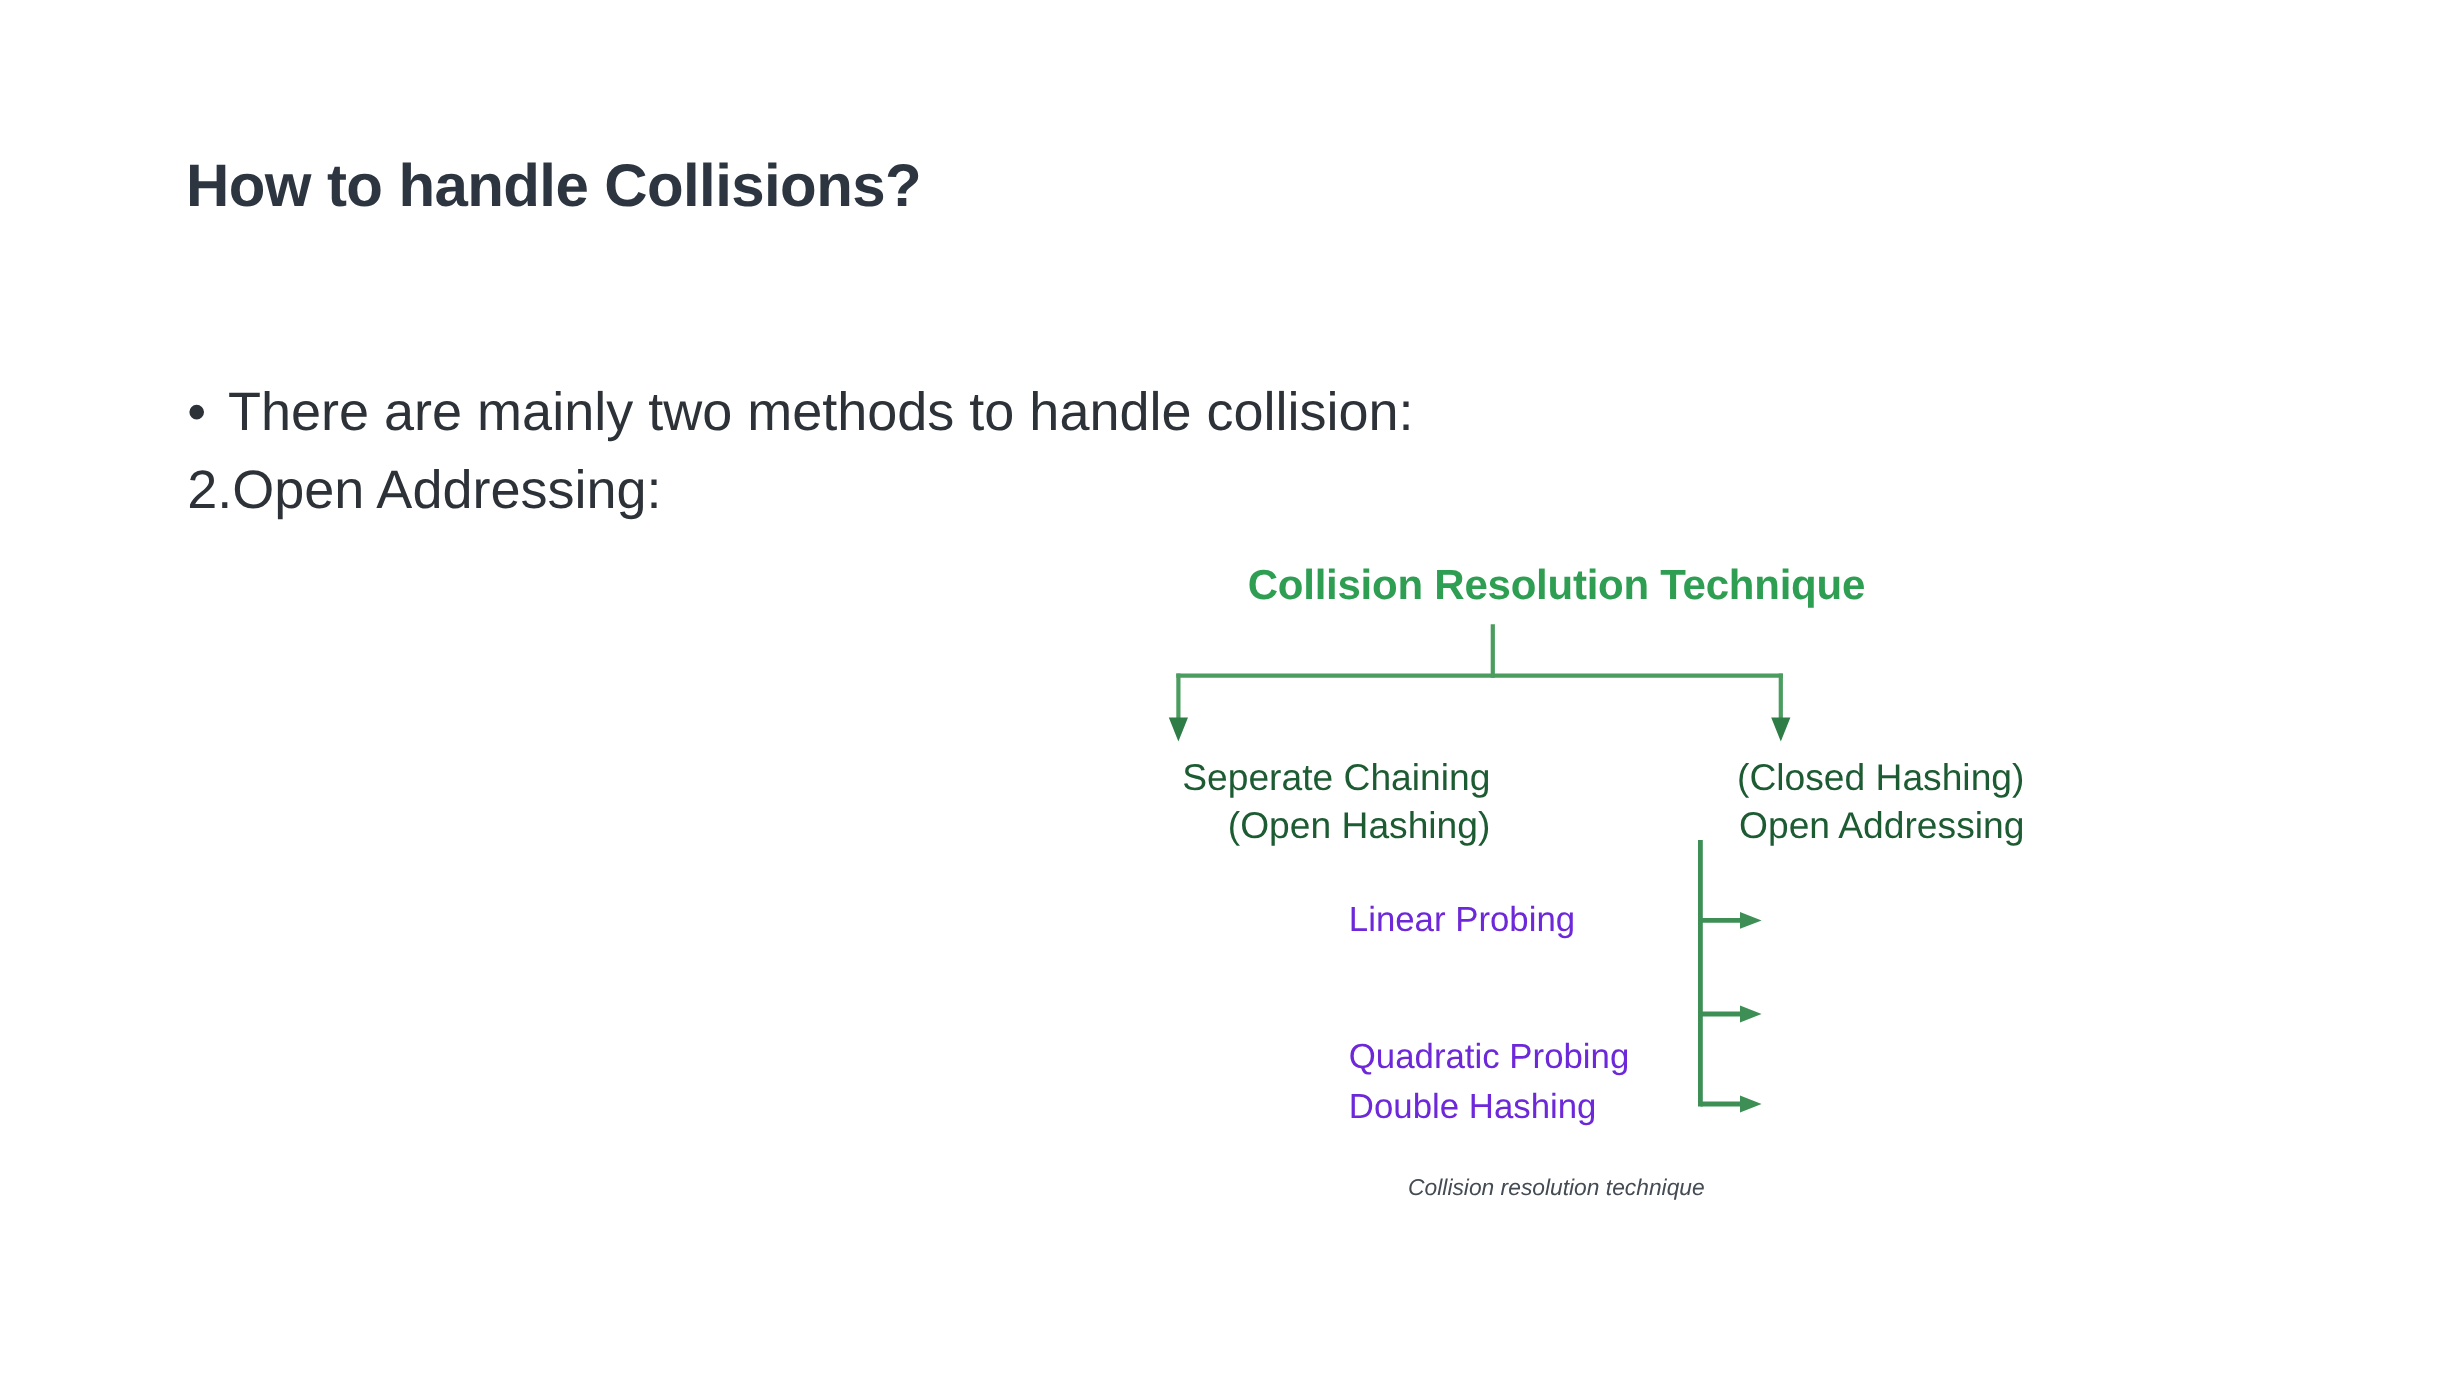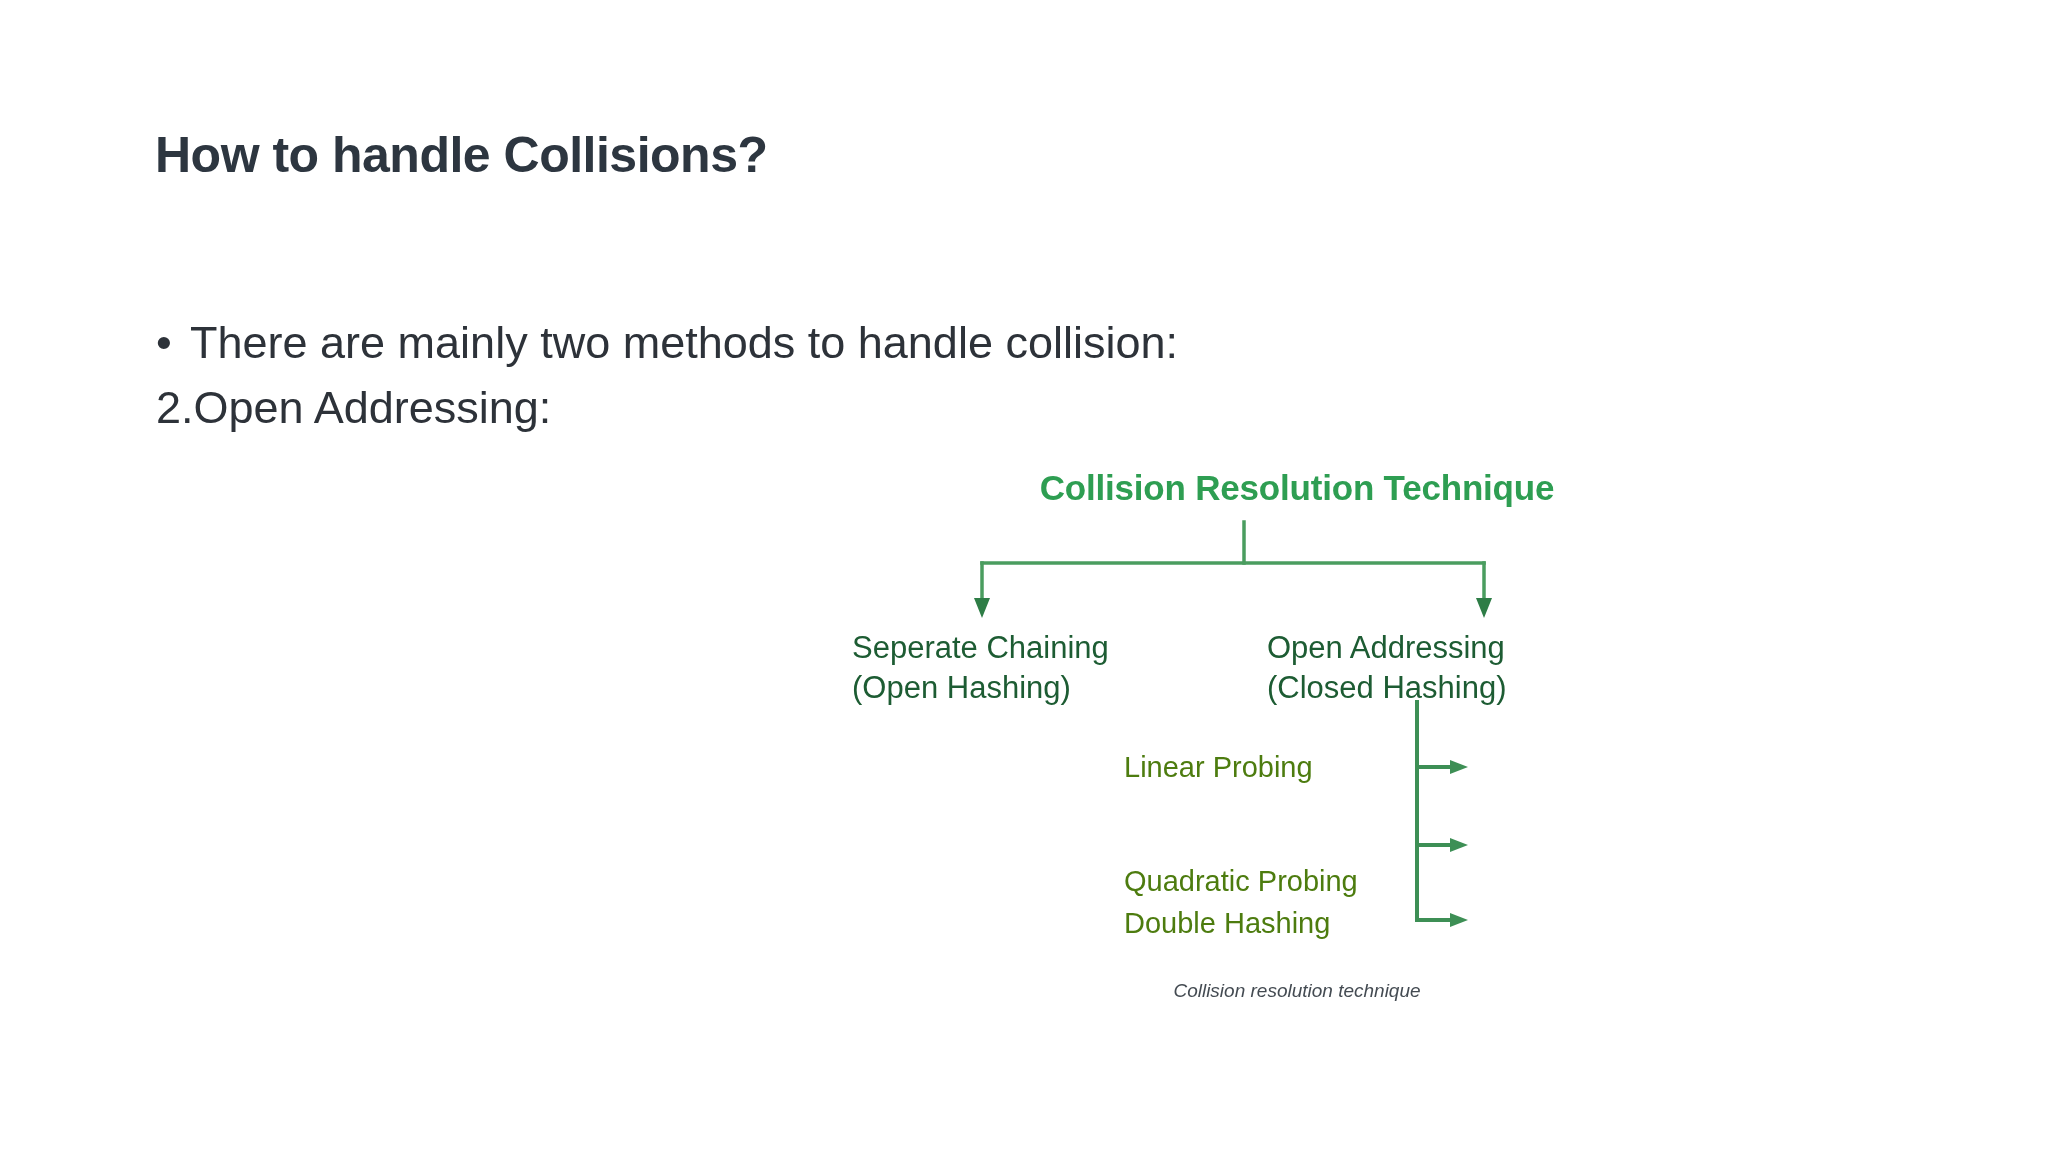--- a/index.html
+++ b/index.html
@@ -75,38 +75,38 @@
     color: #2e9e52;
     letter-spacing: -0.2px;
     white-space: nowrap;
   }
 
   .node-l1 {
     position: absolute;
     font-size: 31px;
     color: #1d5c33;
     line-height: 1.28;
-    text-align: left;
+    text-align: right;
     white-space: nowrap;
   }
   .node-sep {
     left: 60px;
     top: 178px;
     width: 390px;
   }
   .node-open {
     left: 475px;
     top: 178px;
     width: 420px;
   }
 
   .leaf {
     position: absolute;
     font-size: 29px;
-    color: #4d7c0f;
+    color: #6d28d9;
     white-space: nowrap;
     line-height: 1;
   }
   .leaf-1 { left: 332px; top: 303px; }
   .leaf-2 { left: 332px; top: 381px; margin-top: 36px; }
   .leaf-3 { left: 332px; top: 459px; }
 
   .fig-caption {
     position: absolute;
     left: 0px;
@@ -208,22 +208,22 @@
     </svg>
 
     <div class="fig-title">Collision Resolution Technique</div>
 
     <div class="node-l1 node-sep">
       <div>Seperate Chaining</div>
       <div>(Open Hashing)</div>
     </div>
 
     <div class="node-l1 node-open">
+      <div>(Closed Hashing)</div>
       <div>Open Addressing</div>
-      <div>(Closed Hashing)</div>
     </div>
 
     <div class="leaf leaf-1">Linear Probing</div>
     <div class="leaf leaf-2">Quadratic Probing</div>
     <div class="leaf leaf-3">Double Hashing</div>
 
     <div class="fig-caption">Collision resolution technique</div>
 
   </div>
 

